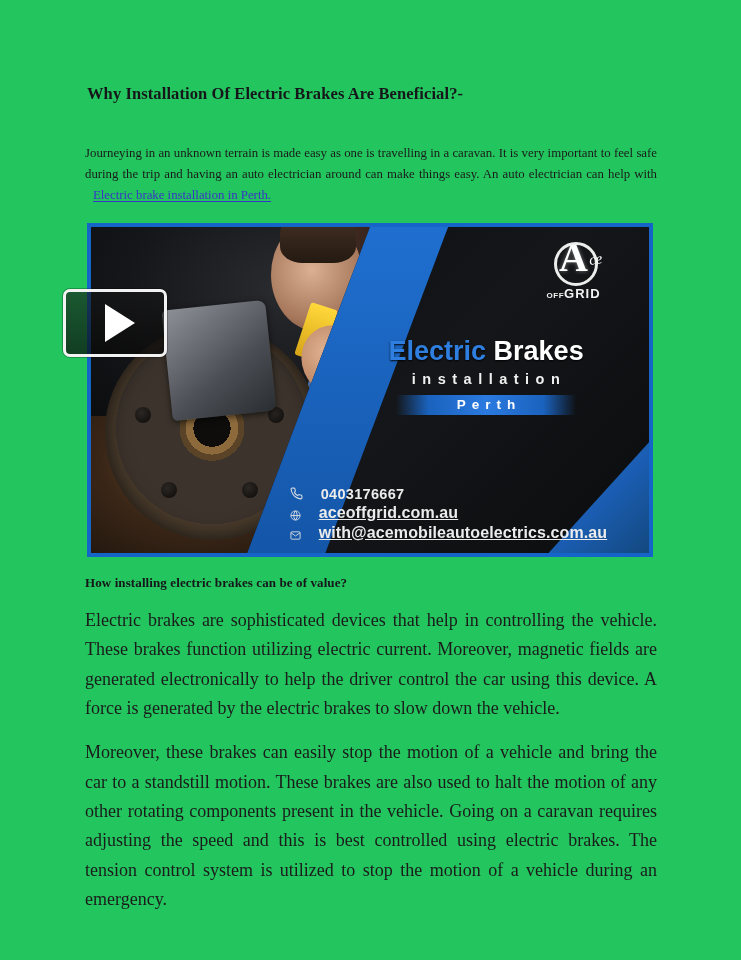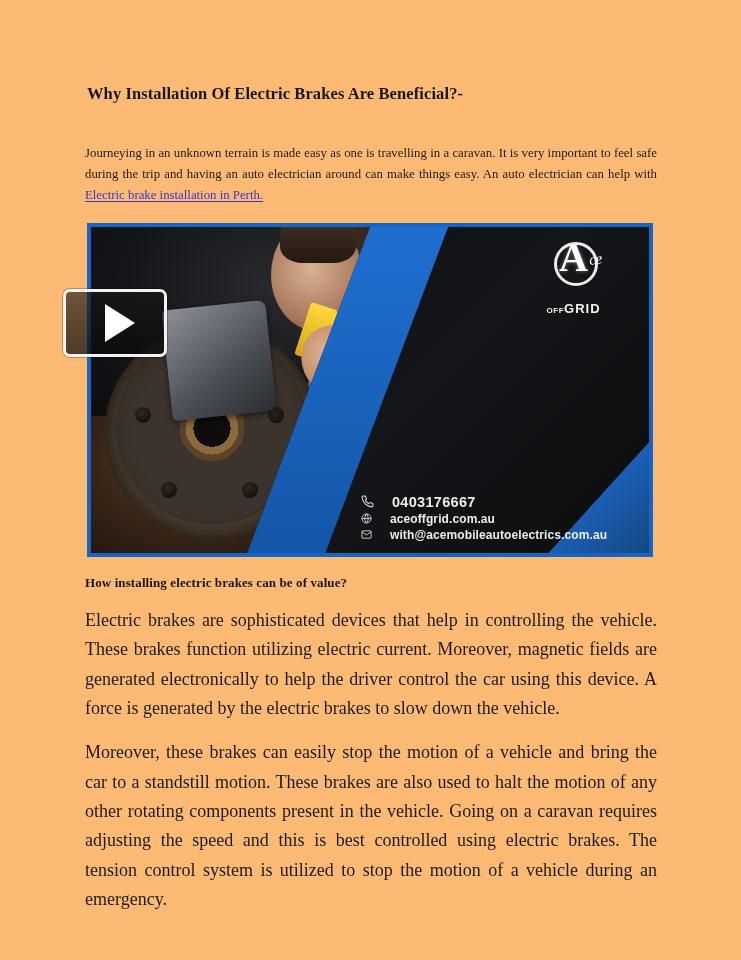--- a/index.html
+++ b/index.html
@@ -13,21 +13,21 @@
     font-family: "Liberation Serif", "DejaVu Serif", serif;
     color: #1a1a1a;
     overflow: hidden;
     position: relative;
   }
   .page {
     position: absolute;
     left: 0; top: 0;
     width: 741px;
     height: 960px;
-    background: #fdba74;
+    background: #22c55e;
   }
   .content {
     position: absolute;
     left: 85px;
     top: 82px;
     width: 572px;
   }
 
   
   .doc-title {
@@ -47,20 +47,21 @@
     padding-top: 38px;
     font-size: 12.8px;
     line-height: 1.63;
     text-align: justify;
     color: #1b1b1b;
   }
   a.inline-link {
     color: #3a36c8;
     text-decoration: underline;
     text-underline-offset: 1.5px;
+    margin-left: 8px;
   }
 
   
   .media-wrap {
     position: relative;
     margin-top: 17px;
     width: 568px;
     height: 334px;
   }
   .video-frame {
@@ -243,21 +244,21 @@
     font-style: italic;
     font-family: "Liberation Serif", serif;
     color: #ffffff;
     transform: rotate(-8deg);
   }
   .logo .offgrid {
     font-family: "Liberation Sans", sans-serif;
     font-weight: bold;
     font-size: 13px;
     letter-spacing: 1px;
-    margin-top: 18px;
+    margin-top: 3px;
   }
   .logo .offgrid .off { font-size: 8px; letter-spacing: .5px; }
 
   
   .brand-block {
     position: absolute;
     right: 3.2%;
     top: 34%;
     width: 52%;
     text-align: center;
@@ -307,21 +308,21 @@
     color: #ececec;
   }
   .c-row {
     display: flex;
     align-items: center;
     gap: 18px;
     margin-top: 2px;
     white-space: nowrap;
   }
   .c-row.phone { font-size: 14.5px; font-weight: bold; letter-spacing: .3px; }
-  .c-row.web, .c-row.mail { font-size: 12px; font-weight: bold; letter-spacing: .1px; }
+  .c-row.web, .c-row.mail { font-size: 16px; font-weight: bold; letter-spacing: .1px; text-decoration: underline; }
   .c-ico {
     width: 11px; height: 11px;
     flex: 0 0 11px;
     display: inline-block;
     opacity: .92;
   }
   .c-row.phone .c-ico { width: 13px; height: 13px; flex-basis: 13px; }
 
   
   .play-btn {
@@ -403,20 +404,28 @@
 
         <div class="logo">
           <div class="mark">
             <div class="ring"></div>
             <div class="a-glyph">A</div>
             <div class="ace-script">ce</div>
           </div>
           <div class="offgrid"><span class="off">OFF</span><span>GRID</span></div>
         </div>
 
+        <div class="brand-block">
+          <div class="brand-line1">
+            <span class="w1">Electric</span>
+            <span class="w2">Brakes</span>
+          </div>
+          <div class="brand-line2">installation</div>
+          <div class="brand-line3">Perth</div>
+        </div>
 
         <div class="contact">
           <div class="c-row phone">
             <span class="c-ico">
               <svg viewBox="0 0 24 24" width="13" height="13" fill="none" stroke="#e8e8e8" stroke-width="2" stroke-linecap="round" stroke-linejoin="round">
                   <path d="M22 16.9v3a2 2 0 0 1-2.2 2 19.8 19.8 0 0 1-8.6-3.1 19.5 19.5 0 0 1-6-6A19.8 19.8 0 0 1 2.1 4.2 2 2 0 0 1 4.1 2h3a2 2 0 0 1 2 1.7c.1 1 .4 1.9.7 2.8a2 2 0 0 1-.5 2.1L8.1 9.9a16 16 0 0 0 6 6l1.3-1.3a2 2 0 0 1 2.1-.4c.9.3 1.8.6 2.8.7a2 2 0 0 1 1.7 2z"></path>
                 </svg>
             </span>
             <span>0403176667</span>
           </div>

